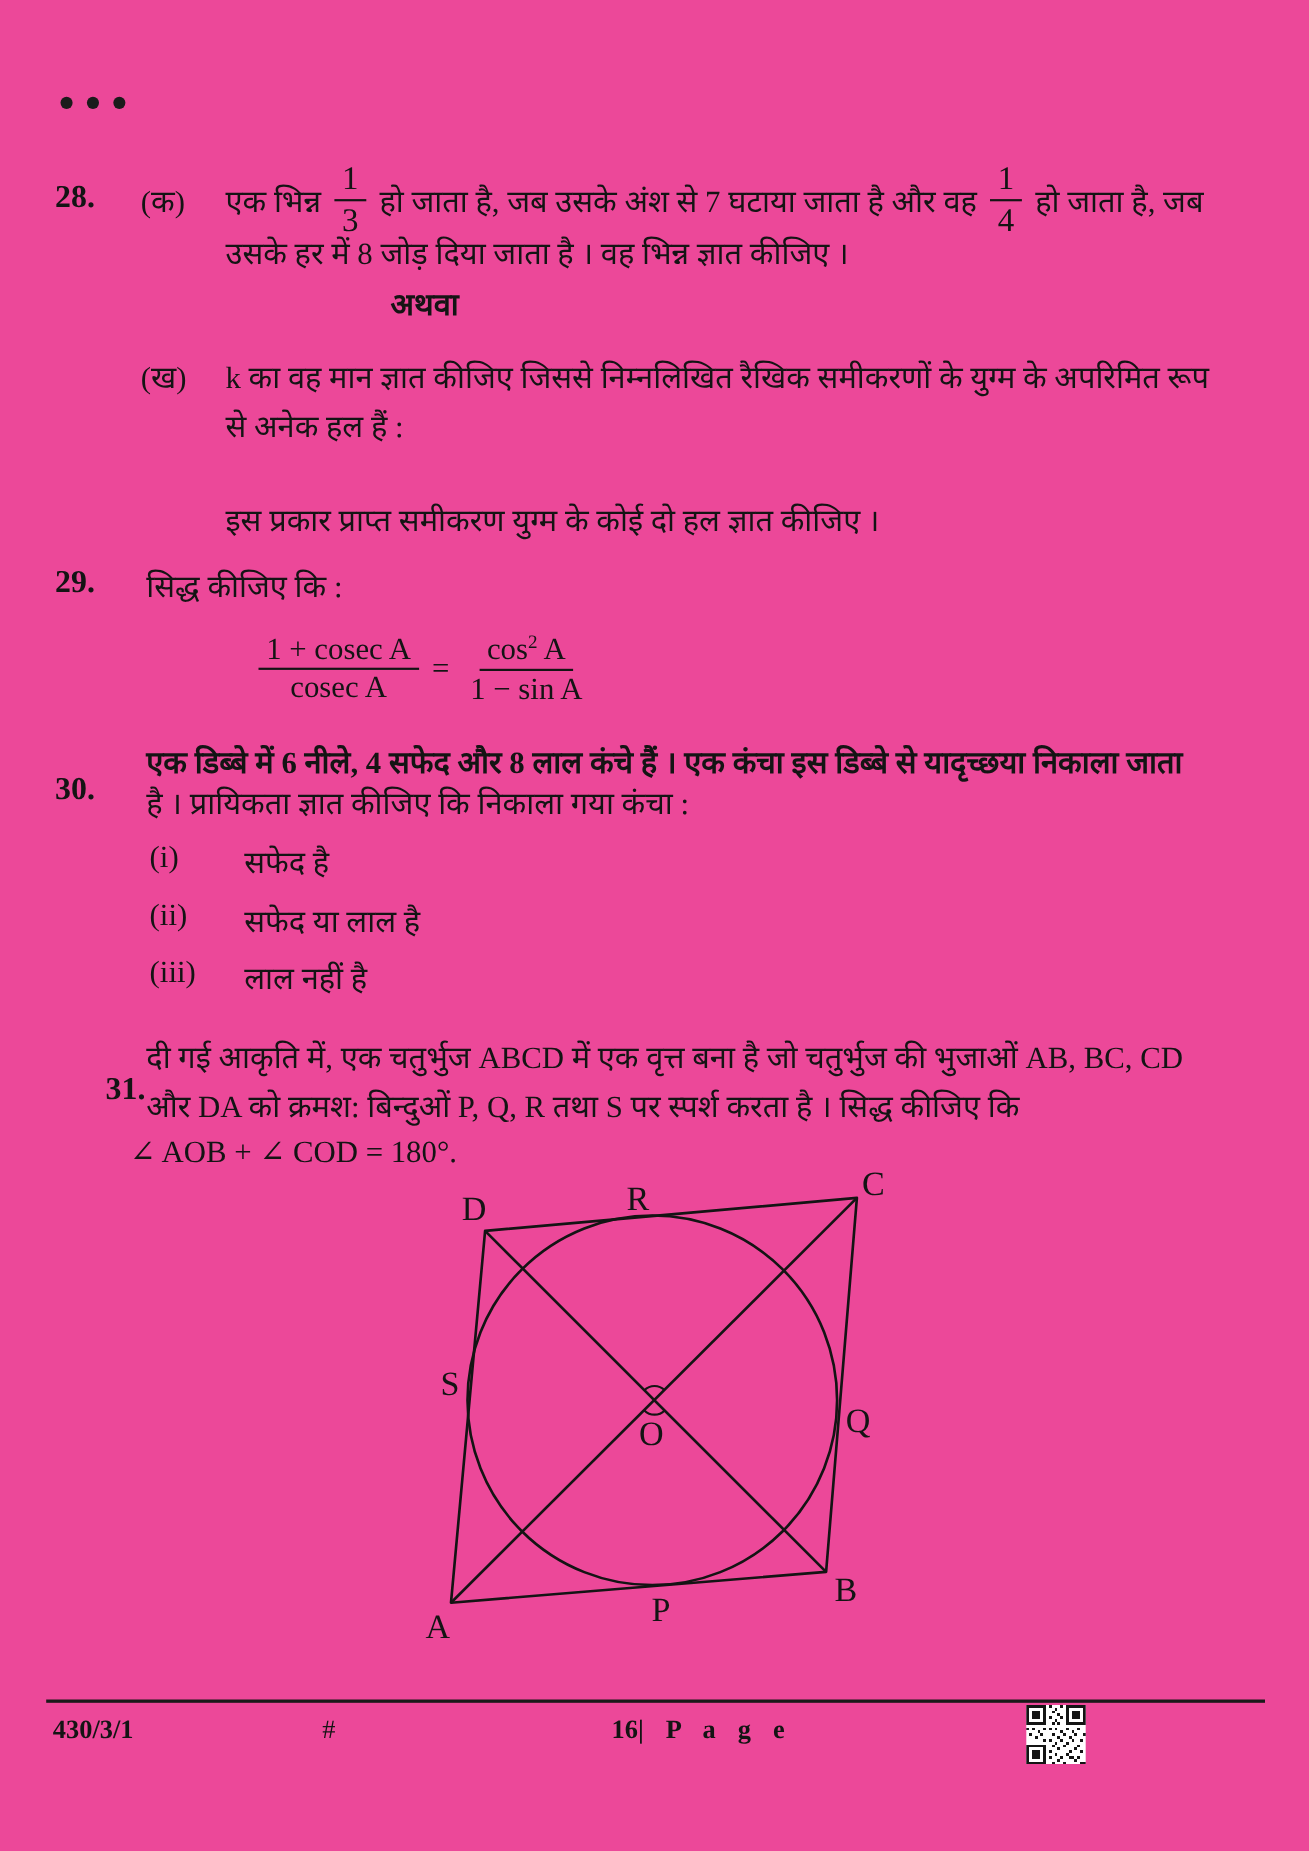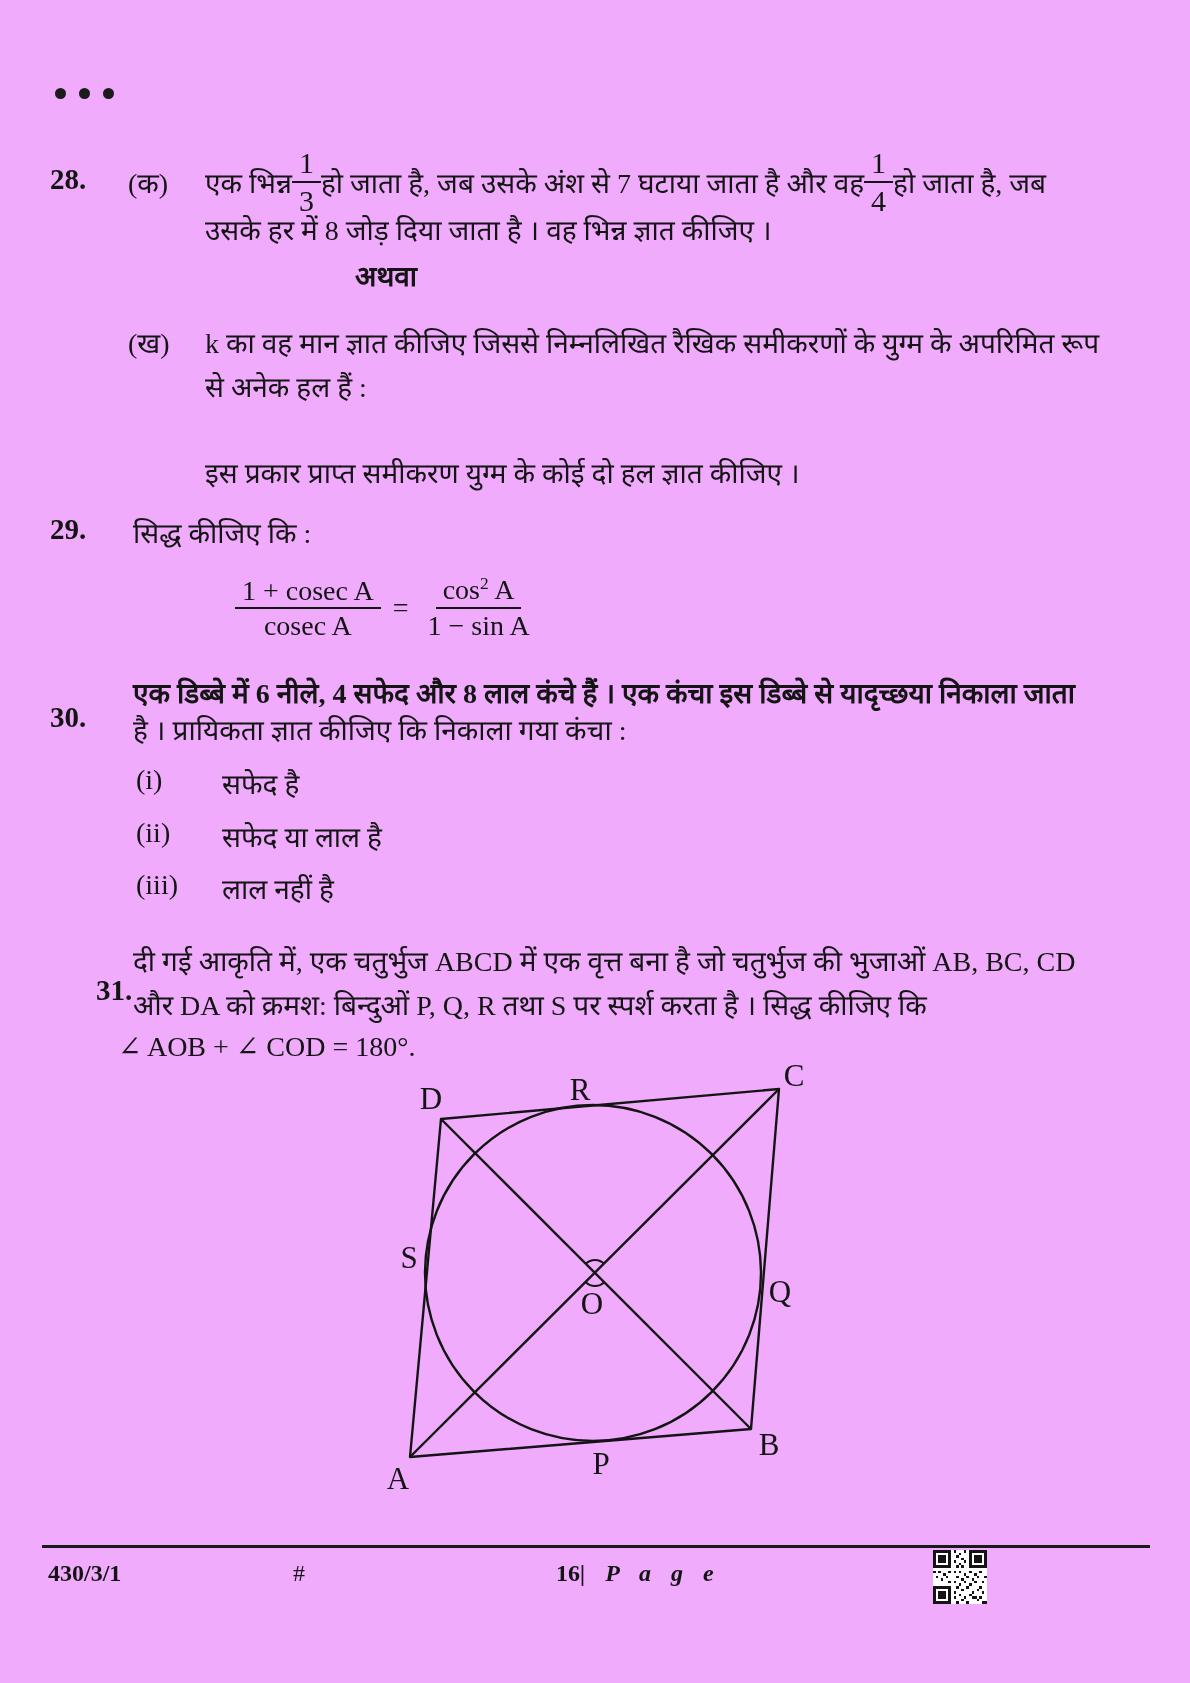--- a/index.html
+++ b/index.html
@@ -1,45 +1,45 @@
 <!DOCTYPE html>
 <html><head>
 <meta charset="utf-8">
 <style>
   html,body { margin:0; padding:0; background:#e8e8e8; }
   .page {
-    position:relative; width:1190px; height:1683px; background:#f0abfc;
+    position:relative; width:1190px; height:1683px; background:#ec4899;
     font-family:"Liberation Serif","DejaVu Serif",serif; color:#141414;
     overflow:hidden; margin:0 auto;
   }
   .abs { position:absolute; }
   .qnum { font-weight:bold; font-size:29px; white-space:nowrap; }
   .plabel { font-size:28px; white-space:nowrap; }
   .btxt { font-size:28px; white-space:nowrap; }
   .bold { font-weight:bold; }
   
   .dots { display:flex; gap:13px; }
   .dot { width:11px; height:11px; border-radius:50%; background:#1b1b1b; }
   
   .frac { display:inline-flex; flex-direction:column; align-items:center;
           line-height:1.12; font-size:30px; }
   .frac .num { padding:0 7px 1px; border-bottom:2.5px solid #141414; }
   .frac .den { padding:1px 7px 0; }
-  .fline { display:flex; align-items:center; font-size:28px; white-space:nowrap; }
+  .fline { display:flex; align-items:center; gap:12px; font-size:28px; white-space:nowrap; }
   .eqrow { display:flex; align-items:baseline; gap:18px; font-size:30px; white-space:nowrap; }
   .formula { display:flex; align-items:center; gap:12px; font-size:28px; }
   .formula .frac { font-size:28px; }
   .sup2 { font-size:0.62em; vertical-align:super; }
   .ang { font-family:"Liberation Serif","DejaVu Serif","DejaVu Sans",sans-serif; }
   
   svg text { font-family:"Liberation Serif","DejaVu Serif",serif; font-size:31px; fill:#141414; }
   
   .rule { background:#1a1a1a; height:2.5px; }
   .ftext { font-size:24px; white-space:nowrap; }
-  .pageword { letter-spacing:7px;font-style:italic; }
+  .pageword { letter-spacing:7px; }
 </style>
 </head>
 <body>
 
 <div class="page">
 
   <div class="abs dots" style="left:55px; top:88px;">
     <div class="dot"></div>
     <div class="dot"></div>
     <div class="dot"></div>

